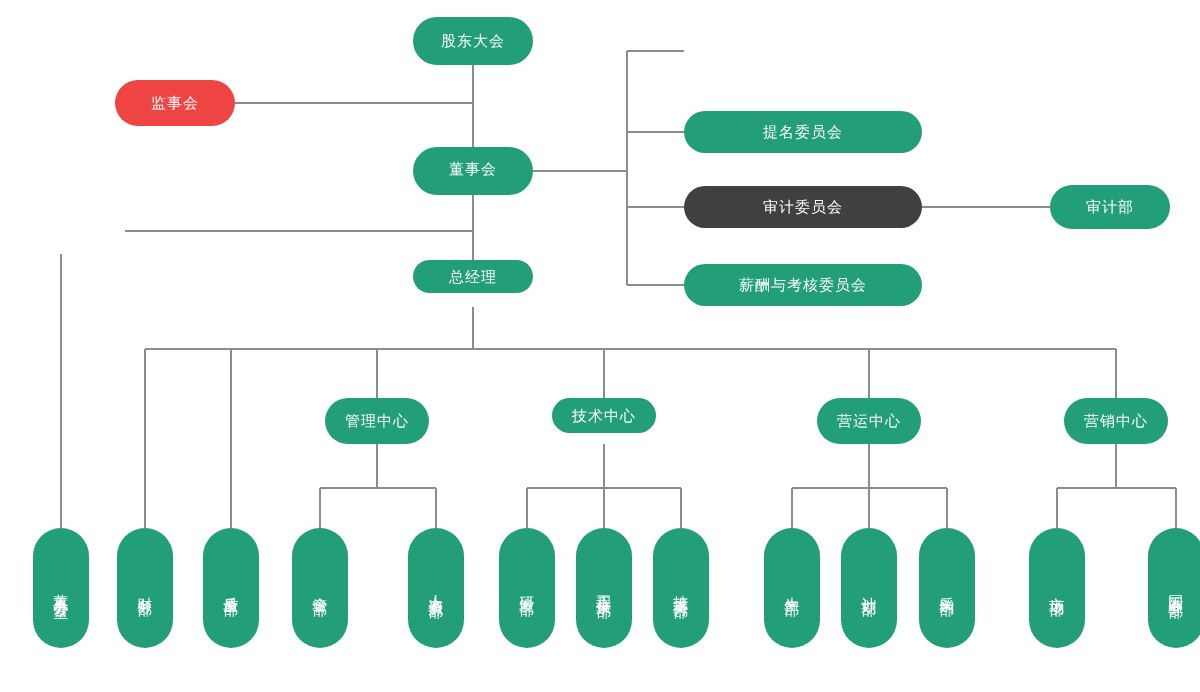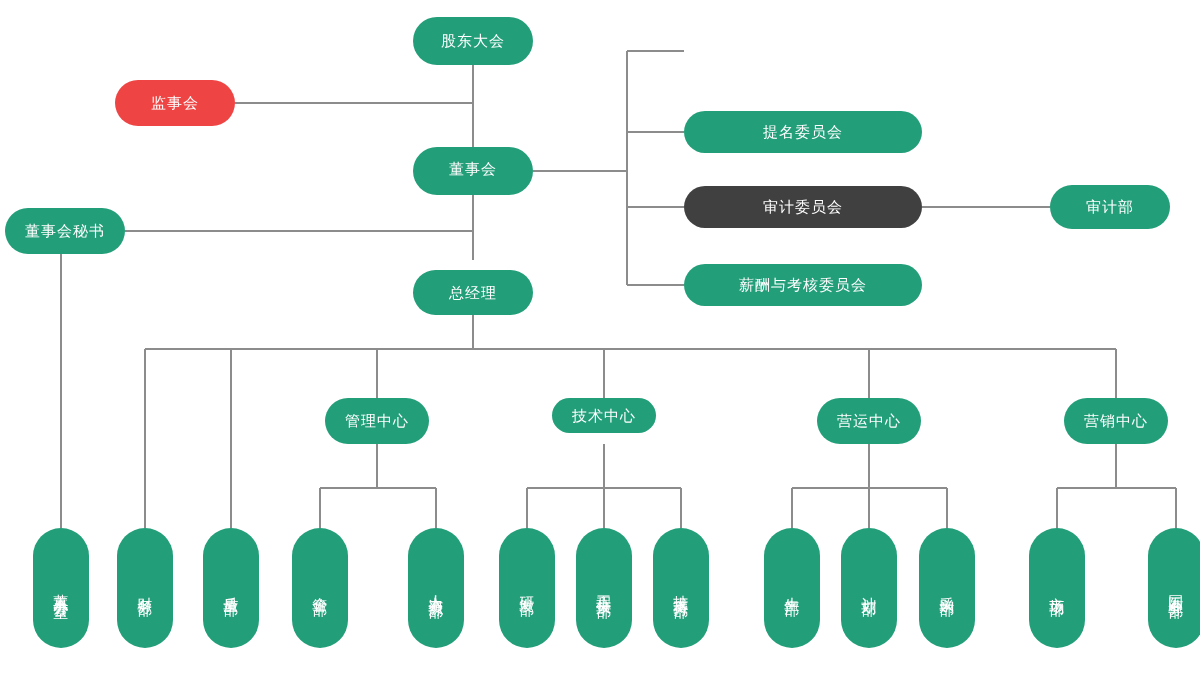--- a/index.html
+++ b/index.html
@@ -122,25 +122,22 @@
   </div>
 
   <div class="node h-node" style="left: 115px; top: 80px; width: 120px; height: 46px; background: #ef4444; color: rgb(255, 255, 255);">
     <span class="lbl">监事会</span>
   </div>
 
   <div class="node h-node" style="left: 413px; top: 147px; width: 120px; height: 48px; background: rgb(34, 158, 121); color: rgb(255, 255, 255); font-family: Liberation Mono, monospace;">
     <span class="lbl">董事会</span>
   </div>
 
-  <div class="node h-node" style="left: 5px; top: 208px; width: 120px; height: 46px; background: rgb(34, 158, 121); color: rgb(255, 255, 255);">
-    <span class="lbl">董事会秘书</span>
-  </div>
-
-  <div class="node h-node" style="left: 413px; top: 270px; width: 120px; height: 45px; background: rgb(34, 158, 121); color: rgb(255, 255, 255);">
+
+  <div class="node h-node" style="left: 413px; top: 260px; width: 120px; height: 33px; background: rgb(34, 158, 121); color: rgb(255, 255, 255);">
     <span class="lbl">总经理</span>
   </div>
 
   <div class="node h-node" style="left: 1050px; top: 185px; width: 120px; height: 44px; background: rgb(34, 158, 121); color: rgb(255, 255, 255);">
     <span class="lbl">审计部</span>
   </div>
 
   <div class="node h-node wide" style="left: 684px; top: 111px; width: 238px; height: 42px; background: rgb(34, 158, 121); color: rgb(255, 255, 255);">
     <span class="lbl">提名委员会</span>
   </div>

